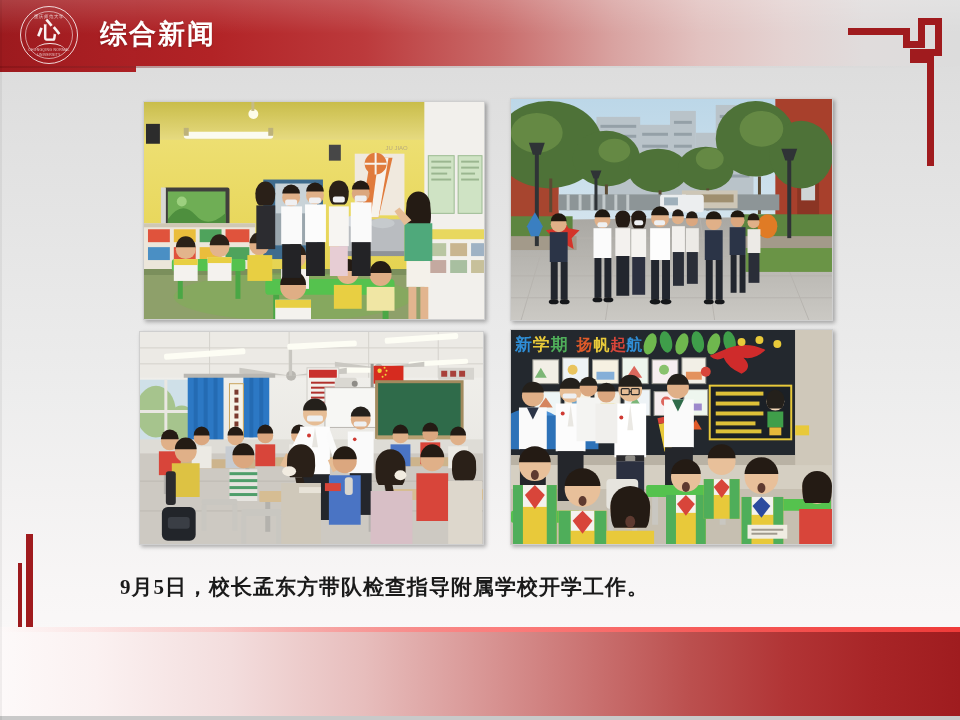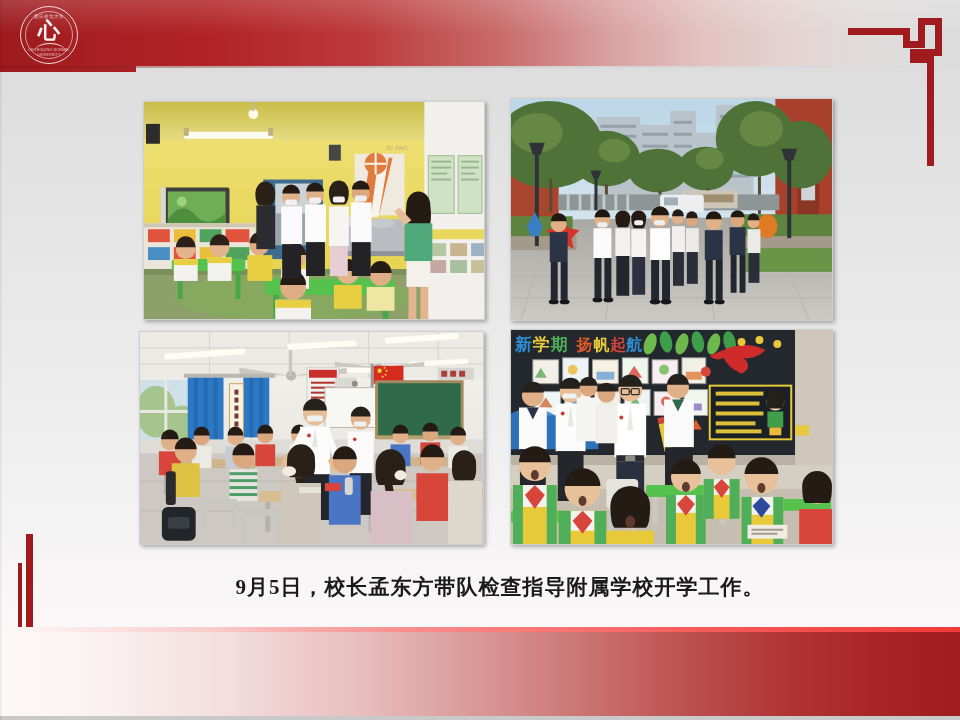--- a/index.html
+++ b/index.html
@@ -153,21 +153,20 @@
     position: absolute;
     left: 18px; top: 563px;
     width: 4px; height: 72px;
     background: #9c1a1e;
   }
   .caption {
     position: absolute;
     left: 120px;
     top: 572px;
     width: 760px;
-    text-align: center;
     font-size: 21px;
     font-weight: bold;
     color: #1a1a1a;
     letter-spacing: 1px;
     line-height: 30px;
     font-family: "Liberation Serif", "DejaVu Serif", serif;
   }
 
   
   .footer-band {
@@ -220,20 +219,21 @@
   <div class="header-underline"></div>
 
   <div class="seal">
     <div class="ring2"></div>
     <div class="txt-top">重庆师范大学</div>
     <div class="glyph">心</div>
     <div class="book"></div>
     <div class="txt-bot">CHONGQING NORMAL UNIVERSITY</div>
   </div>
 
+  <div class="header-title">综合新闻</div>
 
   <div class="corner-tr">
     <svg width="100" height="160" viewBox="0 0 100 160">
       <g fill="#a01b1e">
         <rect x="0" y="20" width="62" height="7"></rect>
         <rect x="55" y="20" width="7" height="20"></rect>
         <rect x="55" y="33" width="22" height="7"></rect>
         <rect x="70" y="10" width="7" height="30"></rect>
         <rect x="70" y="10" width="24" height="7"></rect>
         <rect x="87" y="10" width="7" height="38"></rect>

